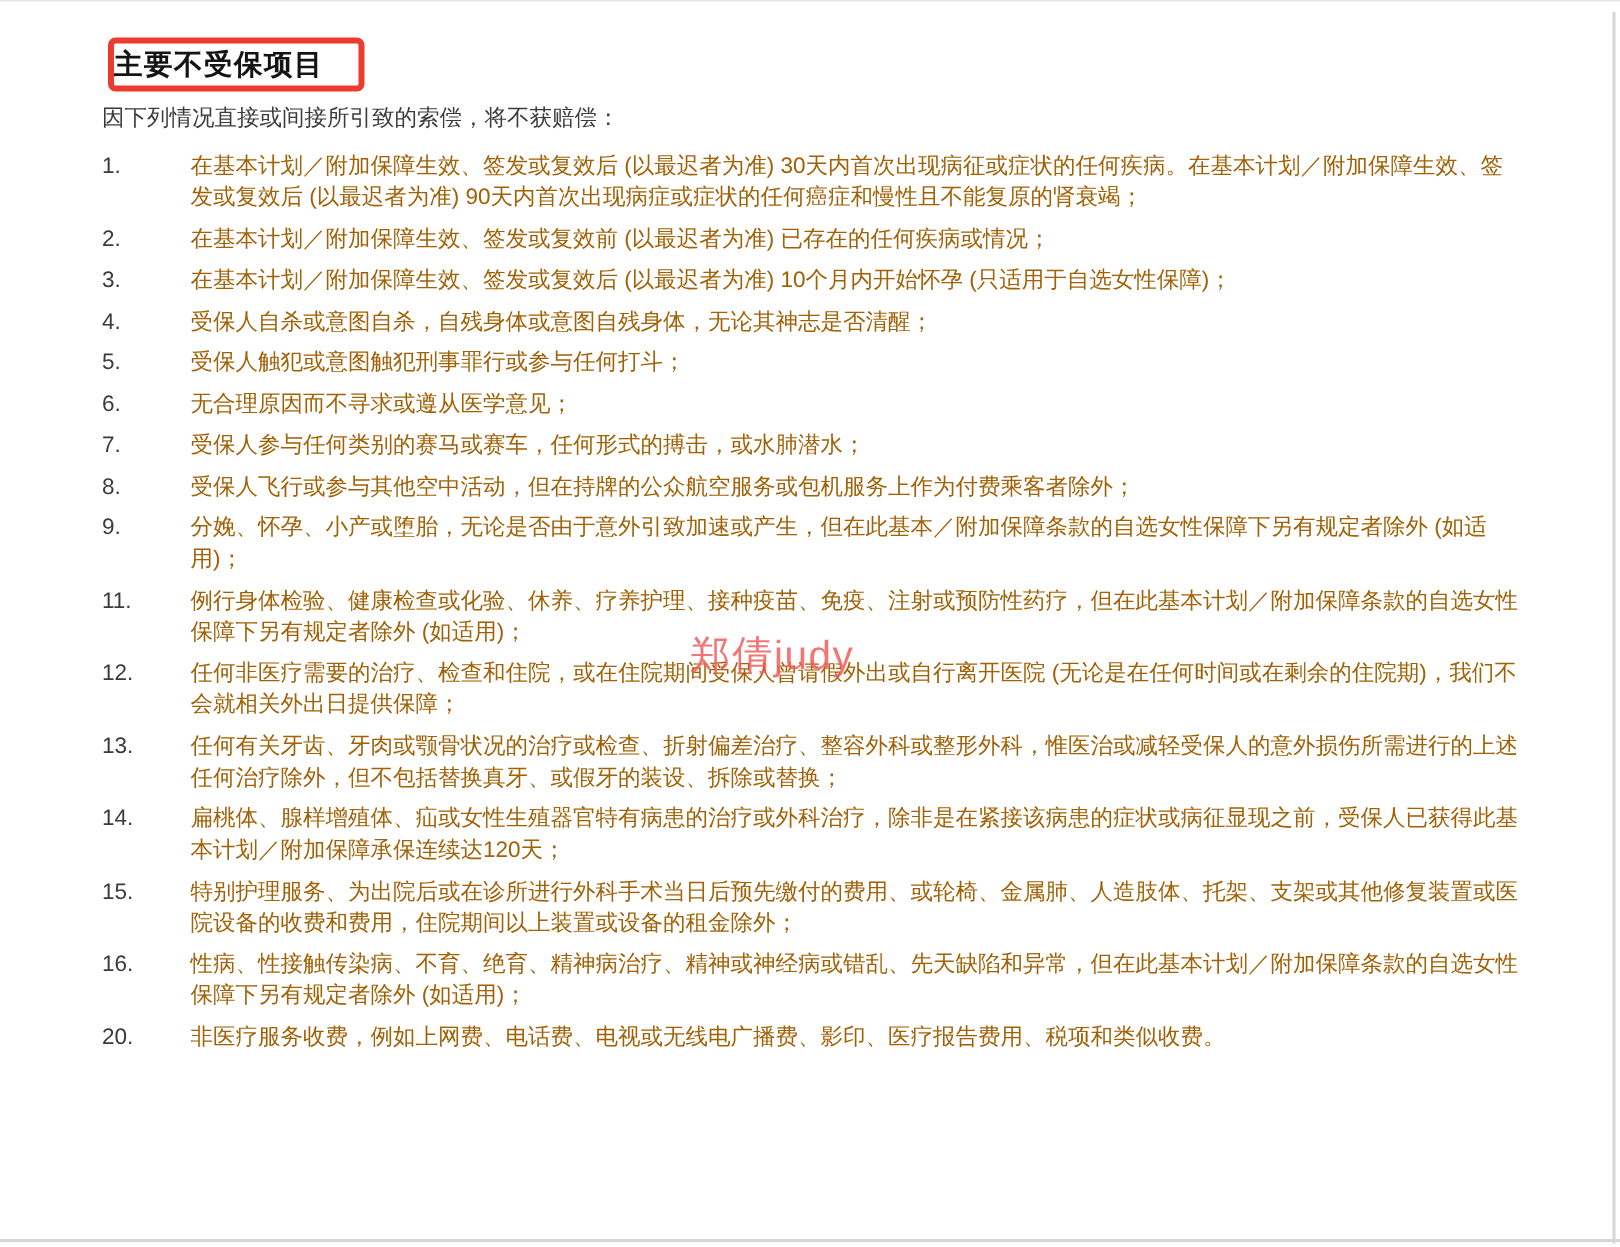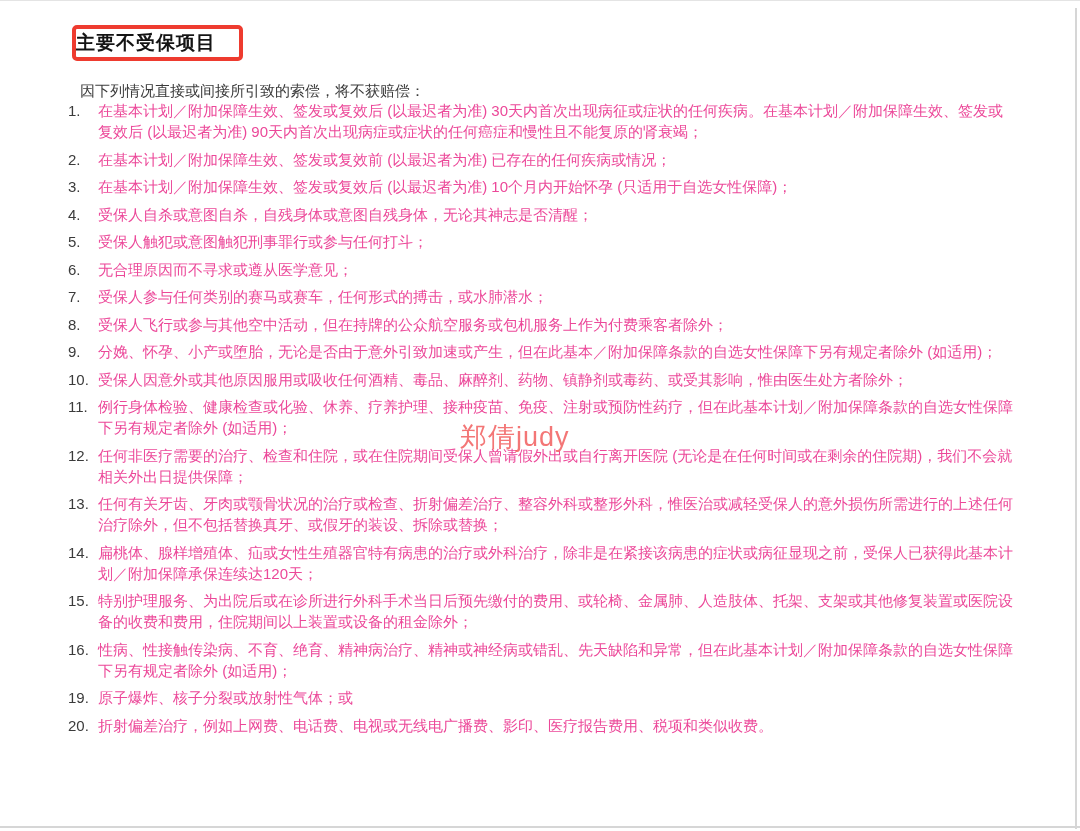--- a/index.html
+++ b/index.html
@@ -46,21 +46,21 @@
     margin: 0;
     letter-spacing: 1px;
     white-space: nowrap;
   }
   .intro {
     position: absolute;
     left: 68px;
     top: 68px;
     font-size: 15px;
     line-height: 21px;
-    margin: 12px;
+    margin: 0;
     color: #3b3b3b;
   }
   .items {
     position: absolute;
     left: 68px;
     top: 100px;
     width: 946px;
     margin: 0;
     padding: 0;
     list-style: none;
@@ -70,21 +70,22 @@
     font-size: 15px;
     line-height: 21px;
     margin-bottom: 6.5px;
   }
   .items .num {
     flex: 0 0 30px;
     color: #3b3b3b;
   }
   .items .txt {
     flex: 1;
-    color: #ec4899;
+    color: #a16207;
+    margin-left: 29px;
   }
   .watermark {
     position: absolute;
     left: 460px;
     top: 419px;
     font-size: 27px;
     color: #f25f5f;
     opacity: 0.85;
     letter-spacing: 1px;
     z-index: 5;
@@ -135,24 +136,20 @@
     </li>
   <li>
       <span class="num">8.</span>
       <span class="txt">受保人飞行或参与其他空中活动，但在持牌的公众航空服务或包机服务上作为付费乘客者除外；</span>
     </li>
   <li>
       <span class="num">9.</span>
       <span class="txt">分娩、怀孕、小产或堕胎，无论是否由于意外引致加速或产生，但在此基本／附加保障条款的自选女性保障下另有规定者除外 (如适用)；</span>
     </li>
   <li>
-      <span class="num">10.</span>
-      <span class="txt">受保人因意外或其他原因服用或吸收任何酒精、毒品、麻醉剂、药物、镇静剂或毒药、或受其影响，惟由医生处方者除外；</span>
-    </li>
-  <li>
       <span class="num">11.</span>
       <span class="txt">例行身体检验、健康检查或化验、休养、疗养护理、接种疫苗、免疫、注射或预防性药疗，但在此基本计划／附加保障条款的自选女性保障下另有规定者除外 (如适用)；</span>
     </li>
   <li>
       <span class="num">12.</span>
       <span class="txt">任何非医疗需要的治疗、检查和住院，或在住院期间受保人曾请假外出或自行离开医院 (无论是在任何时间或在剩余的住院期)，我们不会就相关外出日提供保障；</span>
     </li>
   <li>
       <span class="num">13.</span>
       <span class="txt">任何有关牙齿、牙肉或颚骨状况的治疗或检查、折射偏差治疗、整容外科或整形外科，惟医治或减轻受保人的意外损伤所需进行的上述任何治疗除外，但不包括替换真牙、或假牙的装设、拆除或替换；</span>
@@ -163,22 +160,18 @@
     </li>
   <li>
       <span class="num">15.</span>
       <span class="txt">特别护理服务、为出院后或在诊所进行外科手术当日后预先缴付的费用、或轮椅、金属肺、人造肢体、托架、支架或其他修复装置或医院设备的收费和费用，住院期间以上装置或设备的租金除外；</span>
     </li>
   <li>
       <span class="num">16.</span>
       <span class="txt">性病、性接触传染病、不育、绝育、精神病治疗、精神或神经病或错乱、先天缺陷和异常，但在此基本计划／附加保障条款的自选女性保障下另有规定者除外 (如适用)；</span>
     </li>
   <li>
-      <span class="num">19.</span>
-      <span class="txt">原子爆炸、核子分裂或放射性气体；或</span>
-    </li>
-  <li>
       <span class="num">20.</span>
-      <span class="txt">折射偏差治疗，例如上网费、电话费、电视或无线电广播费、影印、医疗报告费用、税项和类似收费。</span>
+      <span class="txt">非医疗服务收费，例如上网费、电话费、电视或无线电广播费、影印、医疗报告费用、税项和类似收费。</span>
     </li>
 </ol>
 
 <span class="watermark">郑倩judy</span>
 
 </body></html>

